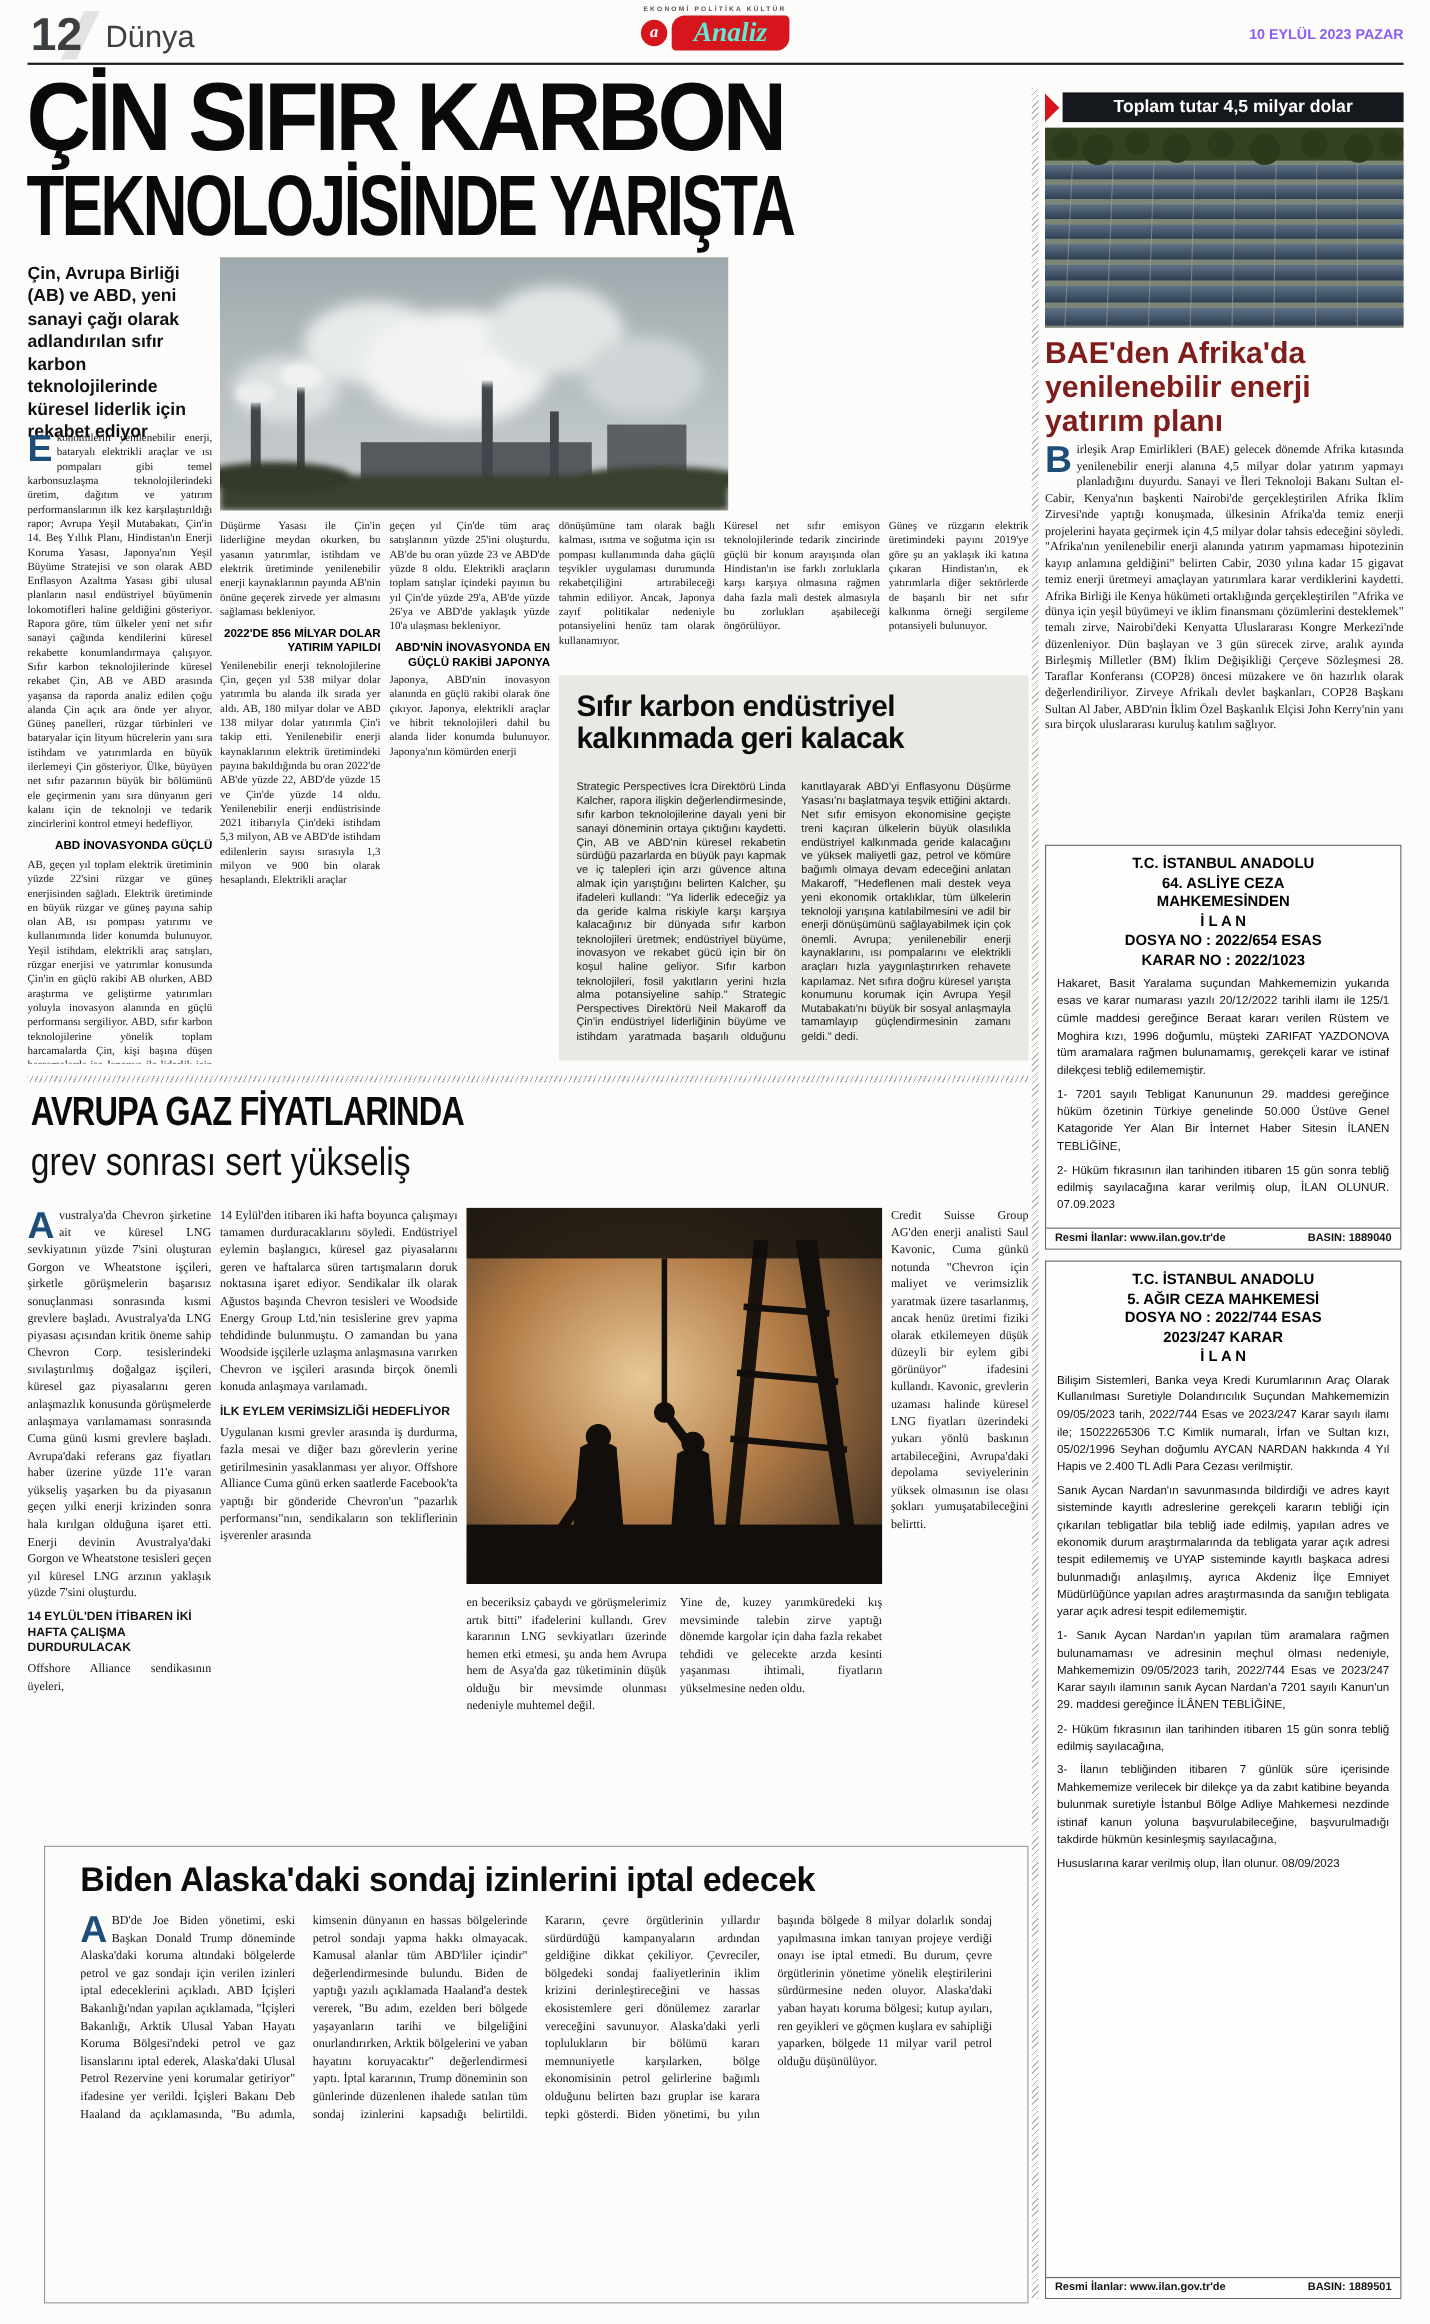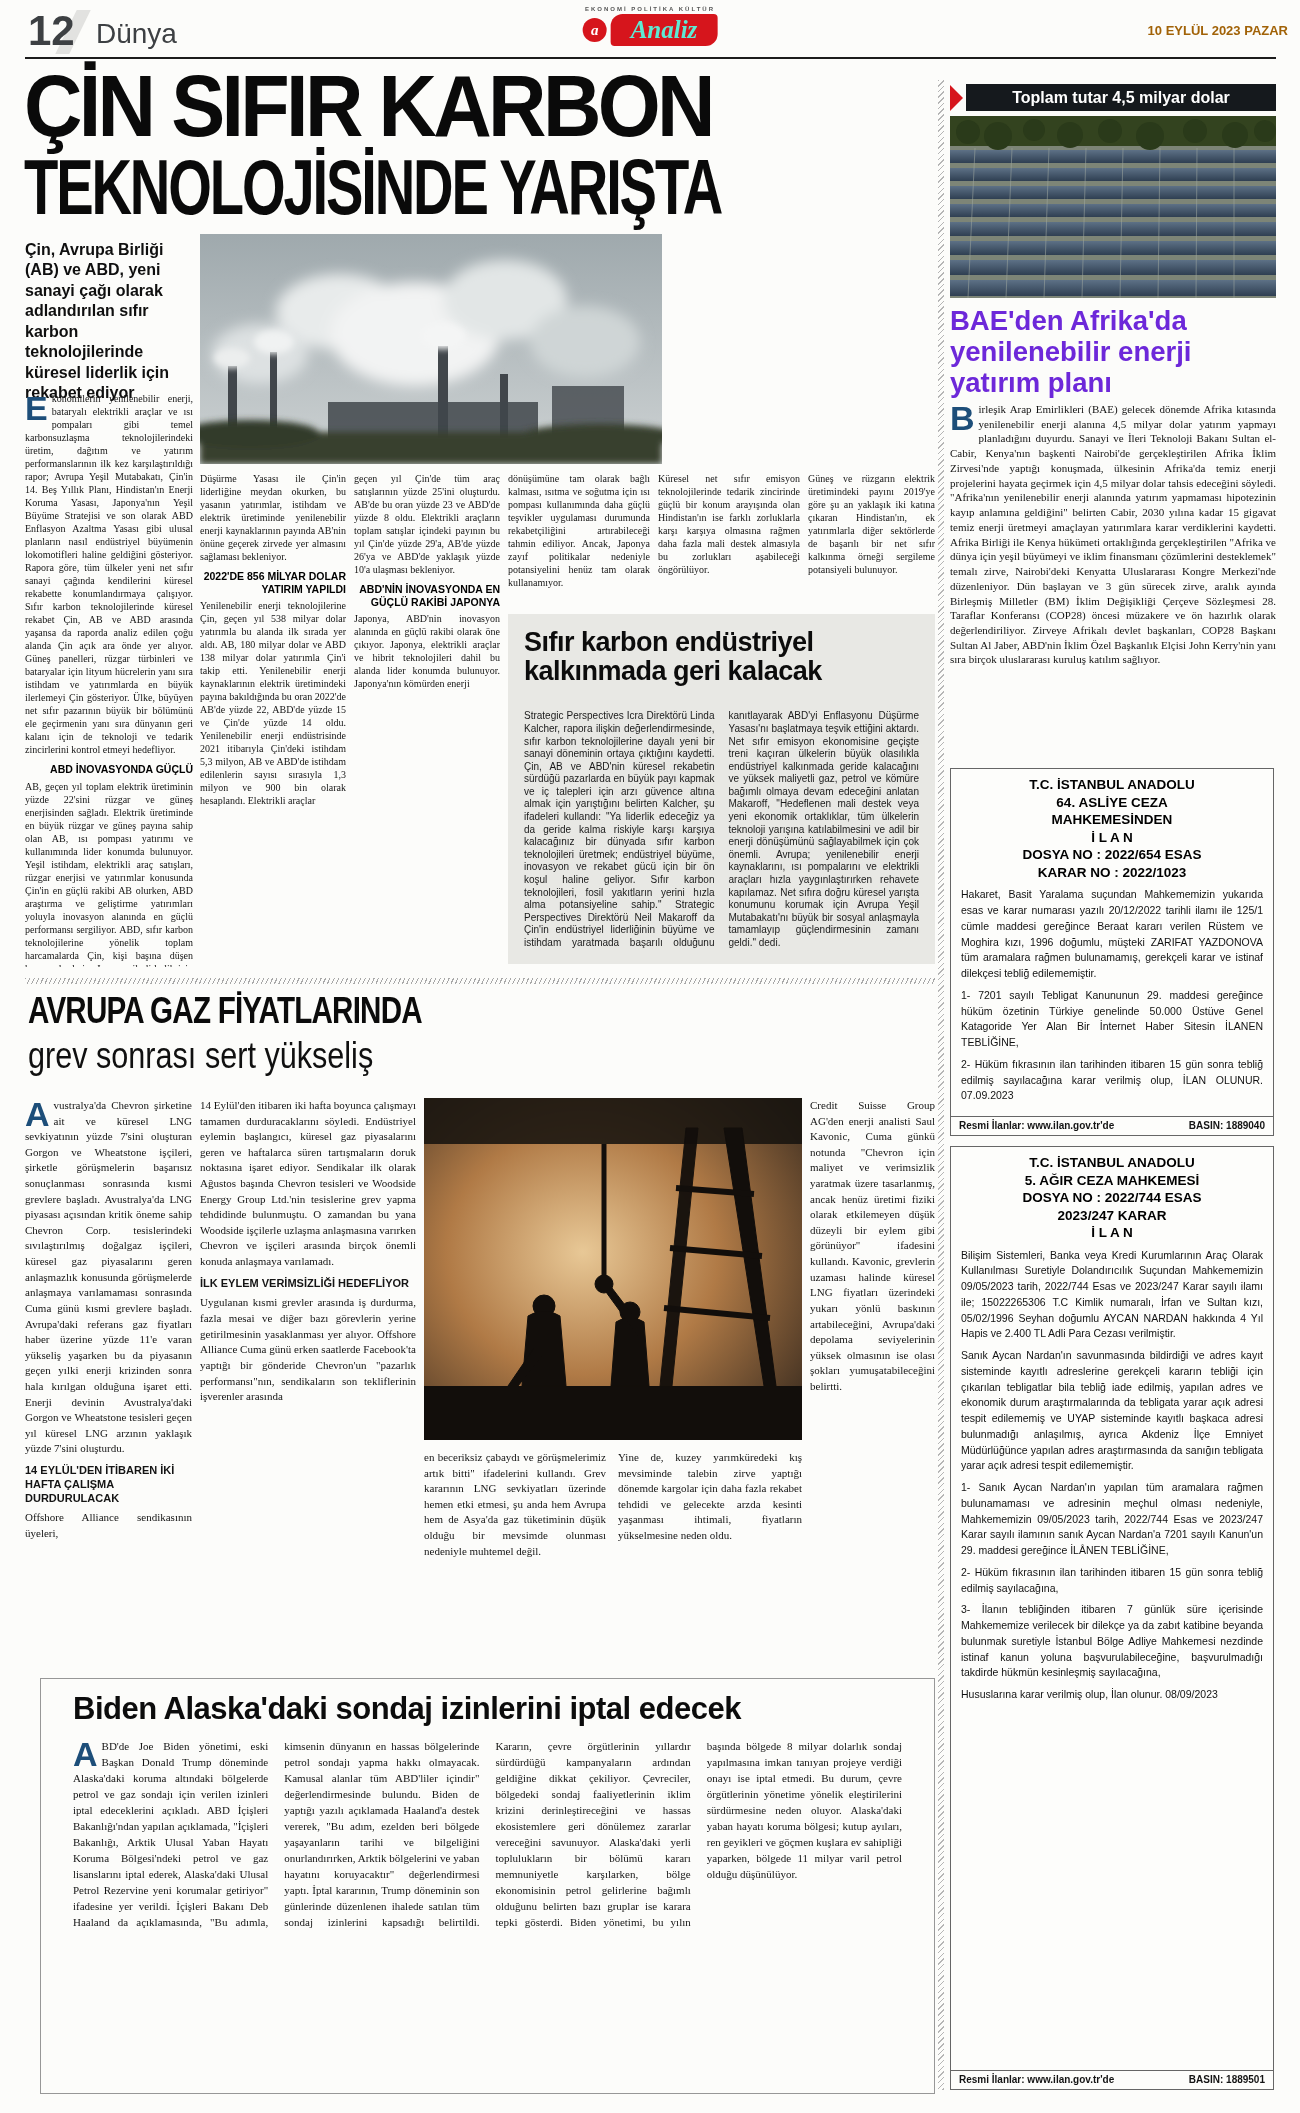--- a/index.html
+++ b/index.html
@@ -12,21 +12,21 @@
   .pgnum{left:28px;top:10px;font:800 42px/1 "Liberation Sans",sans-serif;color:#3d4043}
   .hdr-slash{left:66px;top:10px;width:14px;height:44px;background:#e2e2e0;transform:skewX(-26deg)}
   .section{left:96px;top:20px;font:500 28px/1 "Liberation Sans",sans-serif;color:#3d4043}
   .logo{left:50%;top:6px;transform:translateX(-50%);text-align:center;font-family:"Liberation Sans",sans-serif}
   .logo .tagline{font-size:6px;letter-spacing:2px;color:#555;margin-bottom:2px;font-weight:700}
   .logo .row{display:flex;align-items:center;gap:4px;justify-content:center}
   .logo .mark{width:24px;height:24px;border-radius:50%;background:#d6151c;color:#fff;
               font:italic 700 15px/24px "Liberation Serif",serif}
   .logo .word{background:#d6151c;color:#5eead4;border-radius:12px 4px 12px 4px;padding:2px 20px;
               font:italic 800 25px/1.1 "Liberation Serif",serif}
-  .date{right:12px;top:24px;font:700 13px/1 "Liberation Sans",sans-serif;color:#a16207}
+  .date{right:24px;top:24px;font:700 13px/1 "Liberation Sans",sans-serif;color:#8b5cf6}
   .hrule{left:25px;top:57px;width:1251px;height:2px;background:#1c1c1c}
 
   
   .vzig{left:938px;top:80px;width:6px;height:2010px;
         background:repeating-linear-gradient(135deg,#b5b5b5 0 1px,transparent 1px 4px)}
   .hzig{left:25px;top:978px;width:910px;height:6px;
         background:repeating-linear-gradient(115deg,#a8a8a8 0 1px,transparent 1px 4px)}
 
   
   .h1a{left:24px;top:64px;font:800 88px/0.95 "Liberation Sans",sans-serif;letter-spacing:-4px;
@@ -60,21 +60,21 @@
   .qtitle{font:800 27px/1.08 "Liberation Sans",sans-serif;letter-spacing:-.5px;color:#0c0c0c}
   .qbody{margin-top:24px;column-count:2;column-gap:14px;height:242px;overflow:hidden;
          font:10px/1.26 "Liberation Sans",sans-serif;text-align:justify;color:#1a1a1a}
 
   
   .kicker{left:950px;top:84px;width:326px;height:27px;display:flex;align-items:center}
   .kicker .arrow{width:0;height:0;border-top:13px solid transparent;border-bottom:13px solid transparent;
                  border-left:13px solid #d6151c;margin-right:3px}
   .kicker .kbox{flex:1;height:27px;background:#15191d;color:#fff;display:flex;align-items:center;
                 justify-content:center;font:700 16px/1 "Liberation Sans",sans-serif}
-  .bae-h{left:950px;top:306px;width:326px;font:800 27.5px/1.12 "Liberation Sans",sans-serif;color:#6d28d9}
+  .bae-h{left:950px;top:306px;width:326px;font:800 27.5px/1.12 "Liberation Sans",sans-serif;color:#7f1d1d}
   .bae-b{left:950px;top:402px;width:326px;height:356px;font:11px/1.34 "Liberation Serif",serif;
          text-align:justify;overflow:hidden}
 
   .legal{border:1.5px solid #666;padding:7px 10px 26px;background:#fdfdfb;
          font-family:"Liberation Sans",sans-serif;overflow:hidden}
   .lg1{left:950px;top:768px;width:324px;height:368px}
   .lg2{left:950px;top:1146px;width:324px;height:944px}
   .ltitle{font:800 13.5px/1.3 "Liberation Sans",sans-serif;text-align:center;color:#000}
   .lbody p{font:10.5px/1.5 "Liberation Sans",sans-serif;text-align:justify;margin-top:6px;color:#111}
   .lfoot{position:absolute;left:0;right:0;bottom:0;border-top:1px solid #666;background:#fdfdfb;

